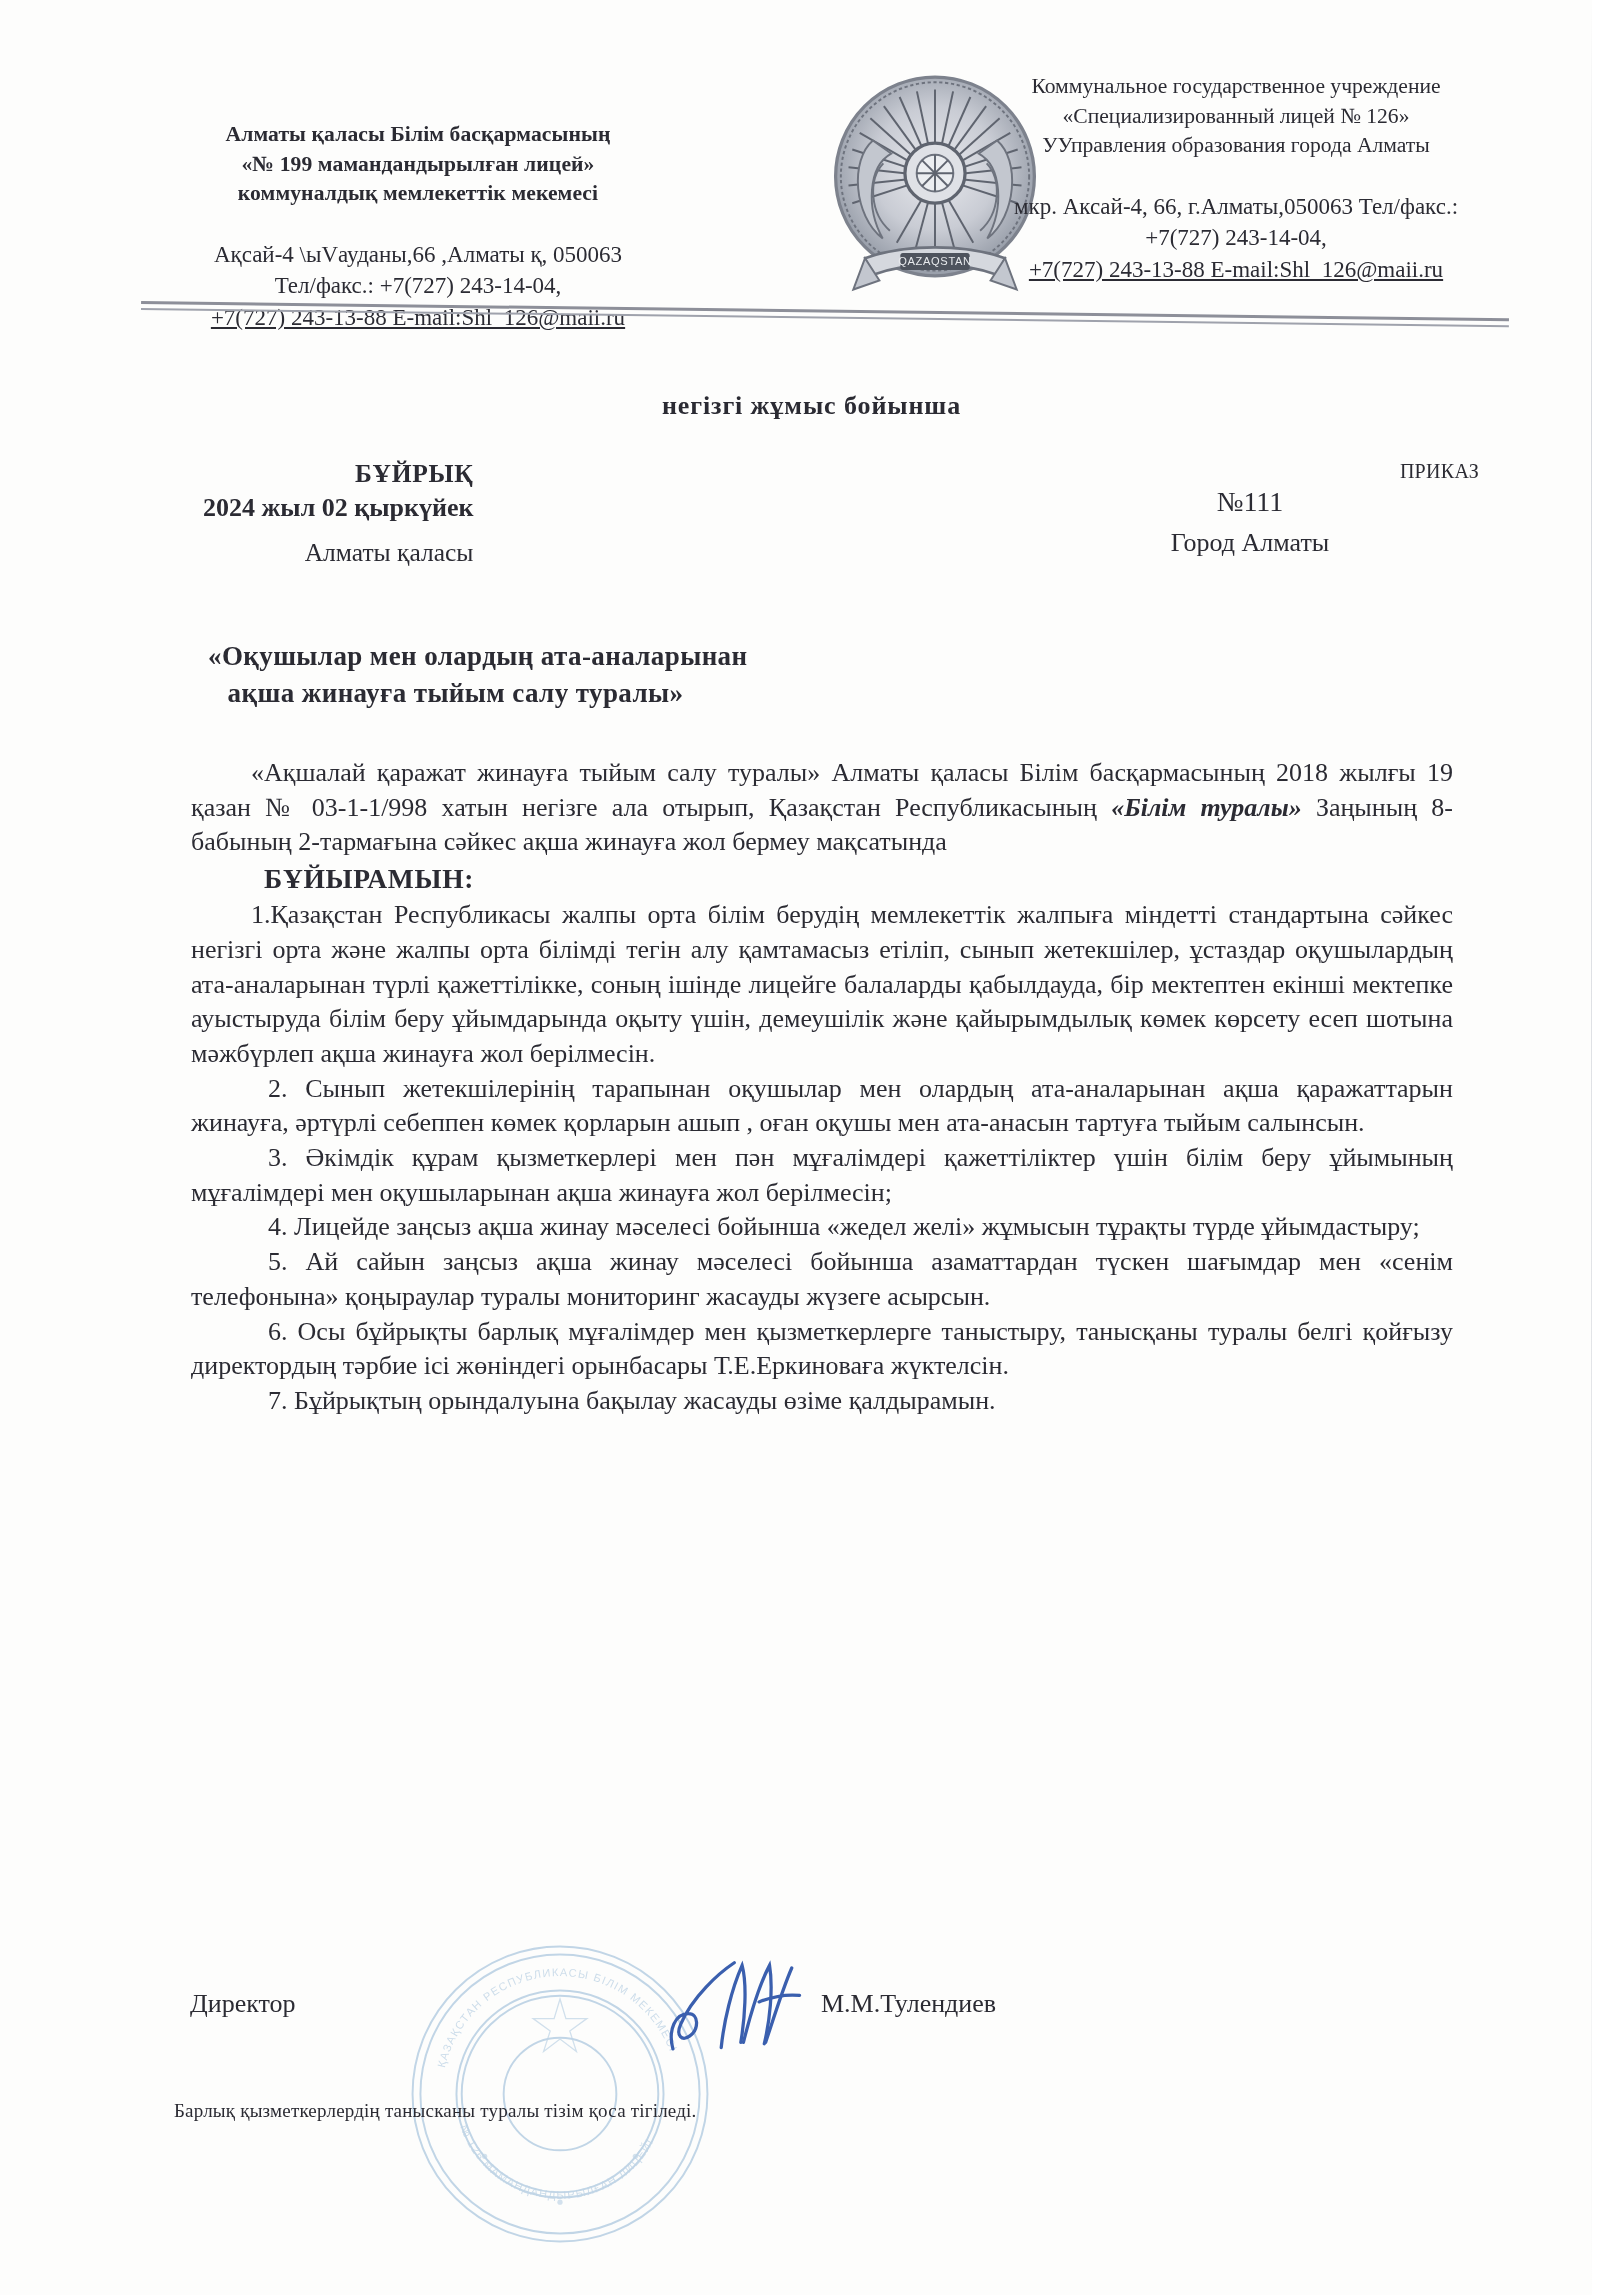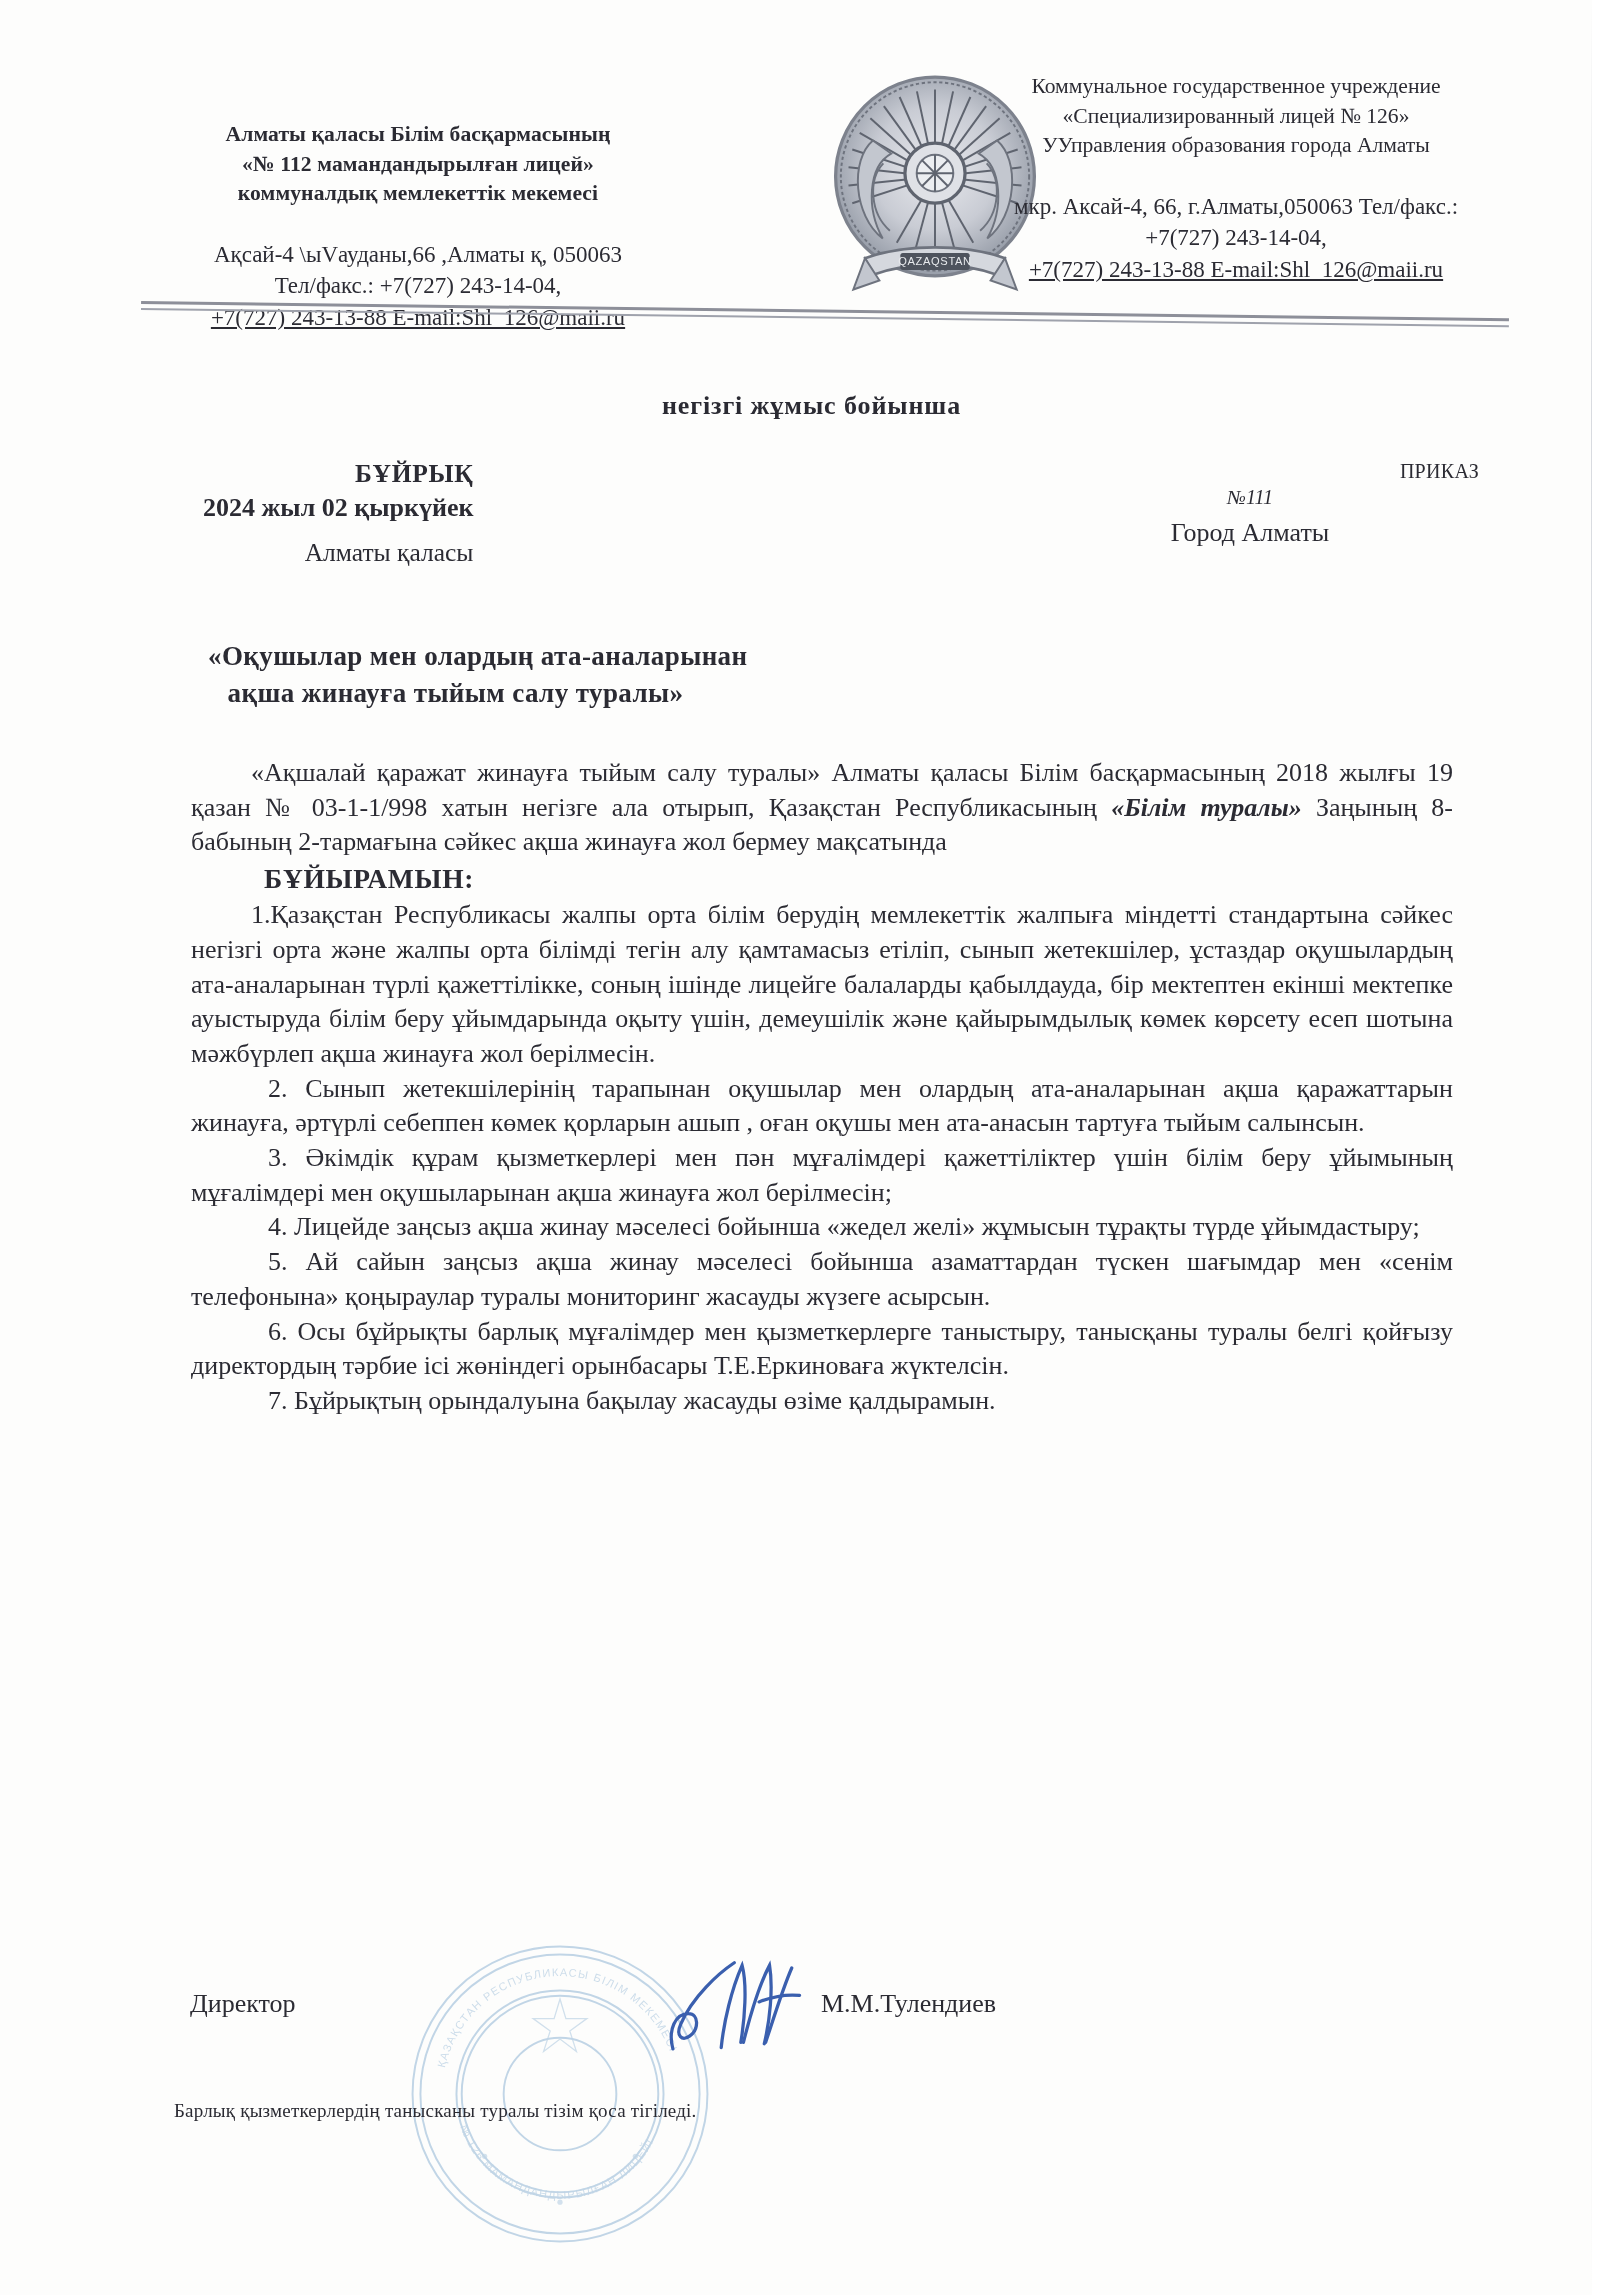--- a/index.html
+++ b/index.html
@@ -138,21 +138,21 @@
     font-weight: bold;
     font-size: 26px;
     line-height: 1.28;
   }
   .ob-kk-3 {
     font-size: 25.5px;
     line-height: 1.35;
     margin-top: 12px;
   }
   .ob-ru-1 { font-size: 20px; line-height: 1.32; letter-spacing: 0.3px; text-align: right; }
-  .ob-ru-2 { font-size: 20px; line-height: 1.32; font-style: italic; }
+  .ob-ru-2 { font-size: 28px; line-height: 1.32; }
   .ob-ru-3 { font-size: 26px; line-height: 1.35; margin-top: 3.9px; }
 
   
   .doc-title {
     position: absolute;
     left: 208px;
     top: 638px;
     width: 982px;
     font-weight: bold;
     font-size: 27px;
@@ -236,21 +236,21 @@
 <div class="page">
 
   <div class="scan-edge2"></div>
   <div class="scan-edge"></div>
 
   <div class="letterhead">
 
     <div class="lh-col lh-left">
       <div class="org-name">
         <div>Алматы қаласы Білім басқармасының</div>
-        <div>«№ 112 мамандандырылған лицей»</div>
+        <div>«№ 199 мамандандырылған лицей»</div>
         <div>коммуналдық мемлекеттік мекемесі</div>
       </div>
       <div class="org-addr">
         <div>Ақсай-4 \ыVауданы,66 ,Алматы қ, 050063</div>
         <div>Тел/факс.: +7(727) 243-14-04,</div>
         <div class="u">+7(727) 243-13-88 E-mail:Shl_126@maii.ru</div>
       </div>
     </div>
 
     <div class="emblem">

